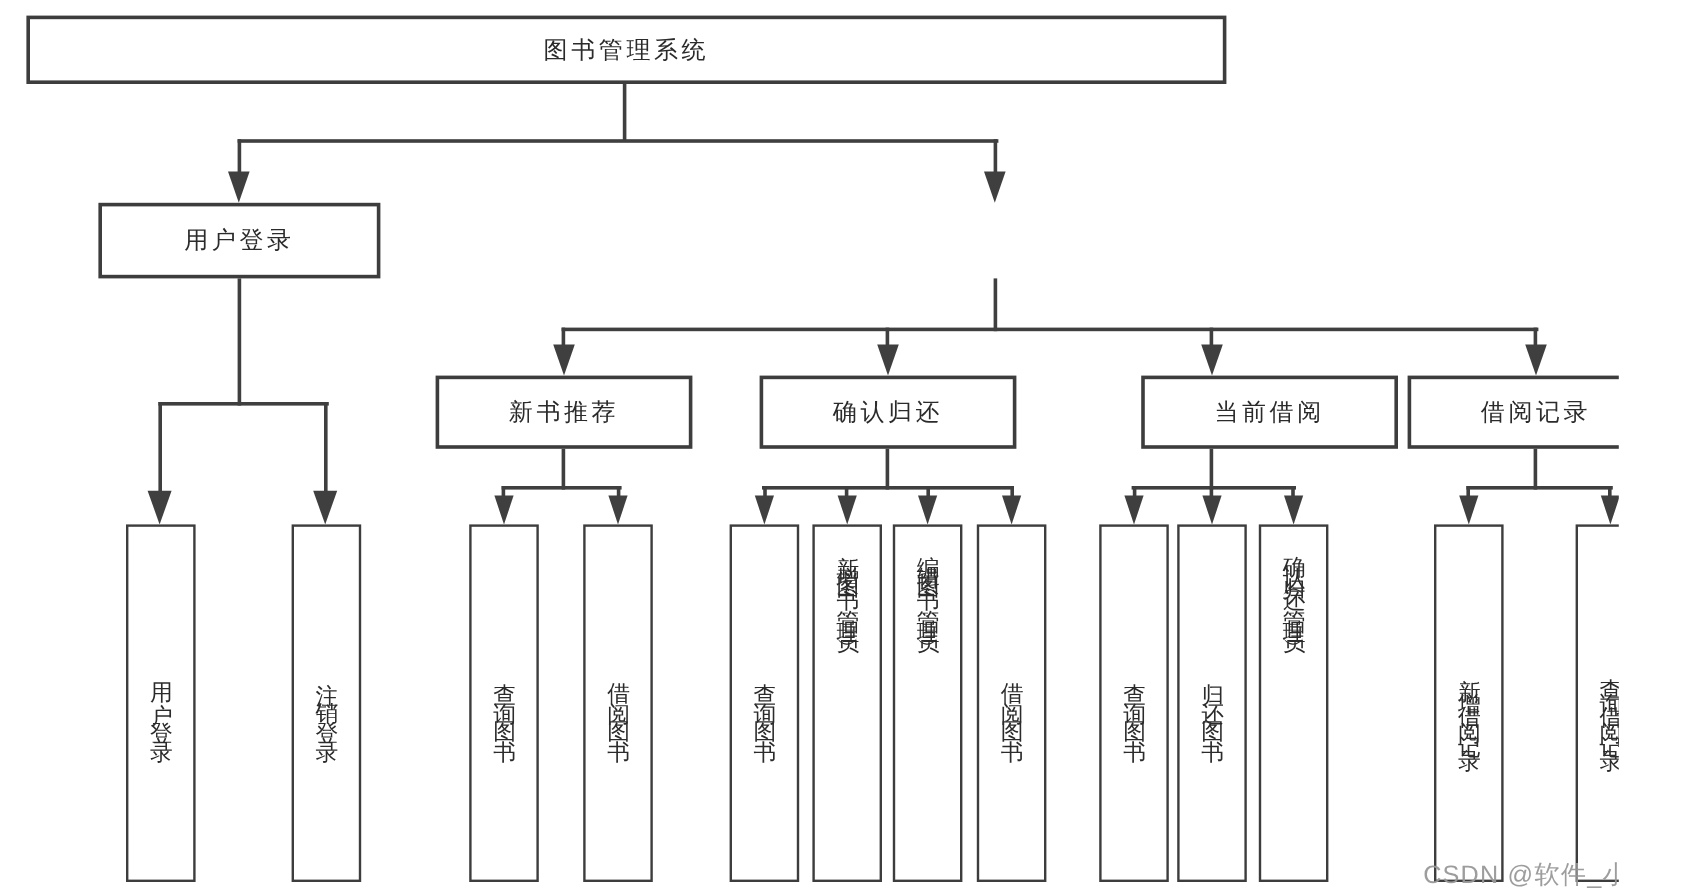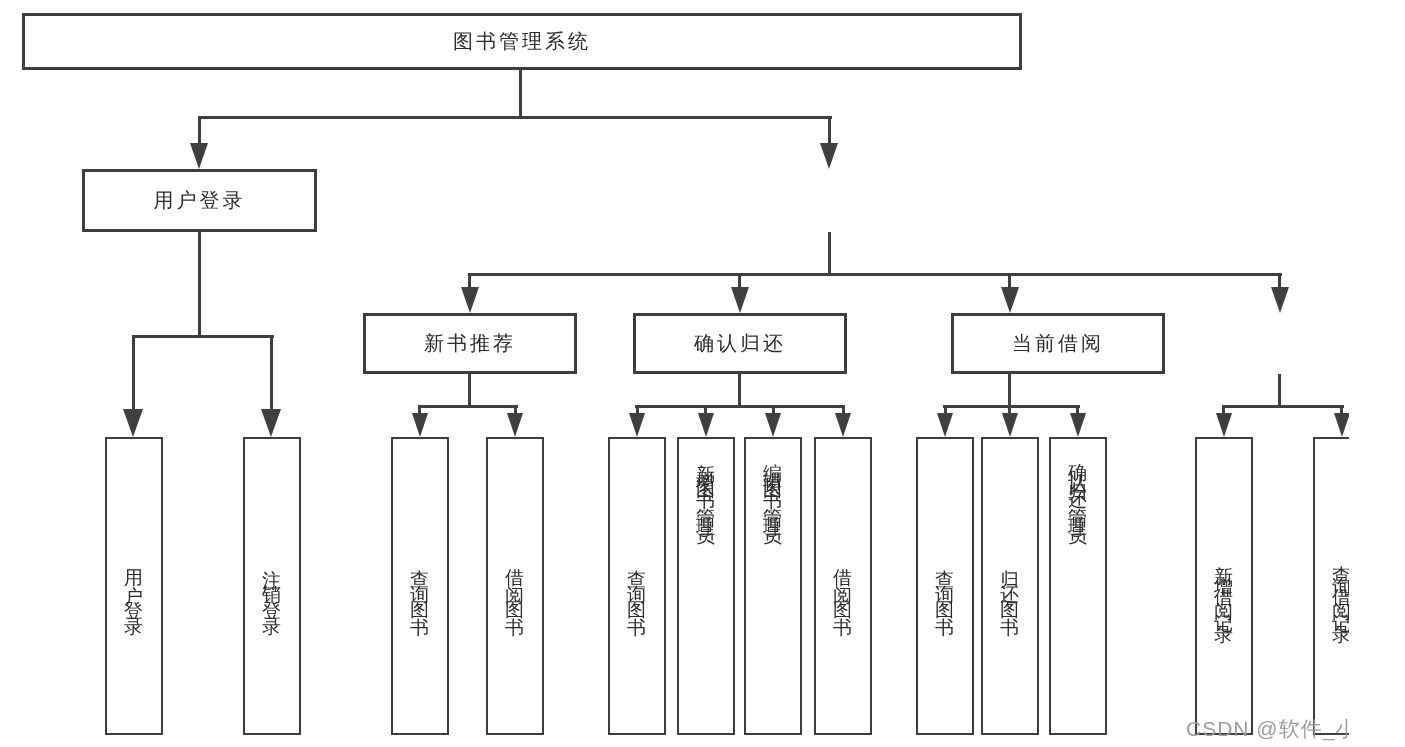--- a/index.html
+++ b/index.html
@@ -62,20 +62,23 @@
   <div class="arrow ar-m" style="left:1271px;top:287px;"></div>
 
   <div class="node hnode" style="left:363px;top:313px;width:214px;height:61px;">
     <span>新书推荐</span>
   </div>
   <div class="node hnode" style="left:633px;top:313px;width:214px;height:61px;">
     <span>确认归还</span>
   </div>
   <div class="node hnode" style="left:903px;top:313px;width:214px;height:61px;margin-left:48px;">
     <span>当前借阅</span>
+  </div>
+  <div class="node hnode" style="left:1173px;top:313px;width:214px;height:61px;">
+    <span>借阅记录</span>
   </div>
 
   <div class="edge" style="left:468px;top:374px;width:3px;height:34px;"></div>
   <div class="edge" style="left:418px;top:405px;width:100px;height:3px;"></div>
   <div class="edge" style="left:418px;top:405px;width:3px;height:10px;"></div>
   <div class="arrow ar-s" style="left:412px;top:413px;"></div>
   <div class="edge" style="left:514px;top:405px;width:3px;height:10px;"></div>
   <div class="arrow ar-s" style="left:507px;top:413px;"></div>
 
   <div class="edge" style="left:738px;top:374px;width:3px;height:34px;"></div>

